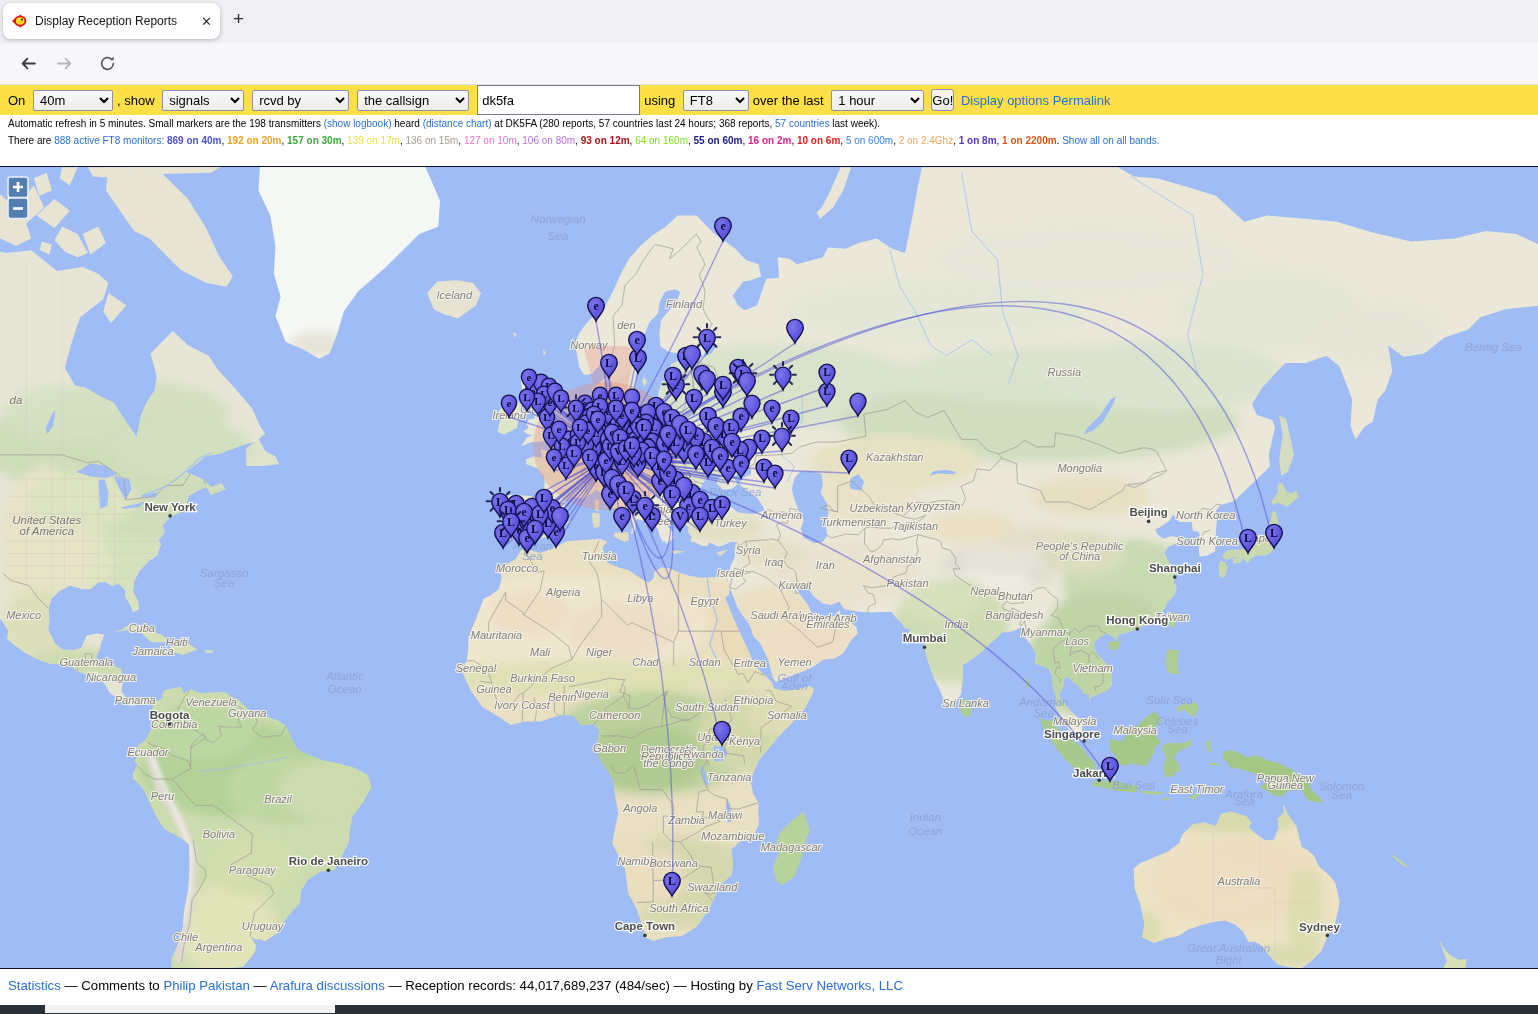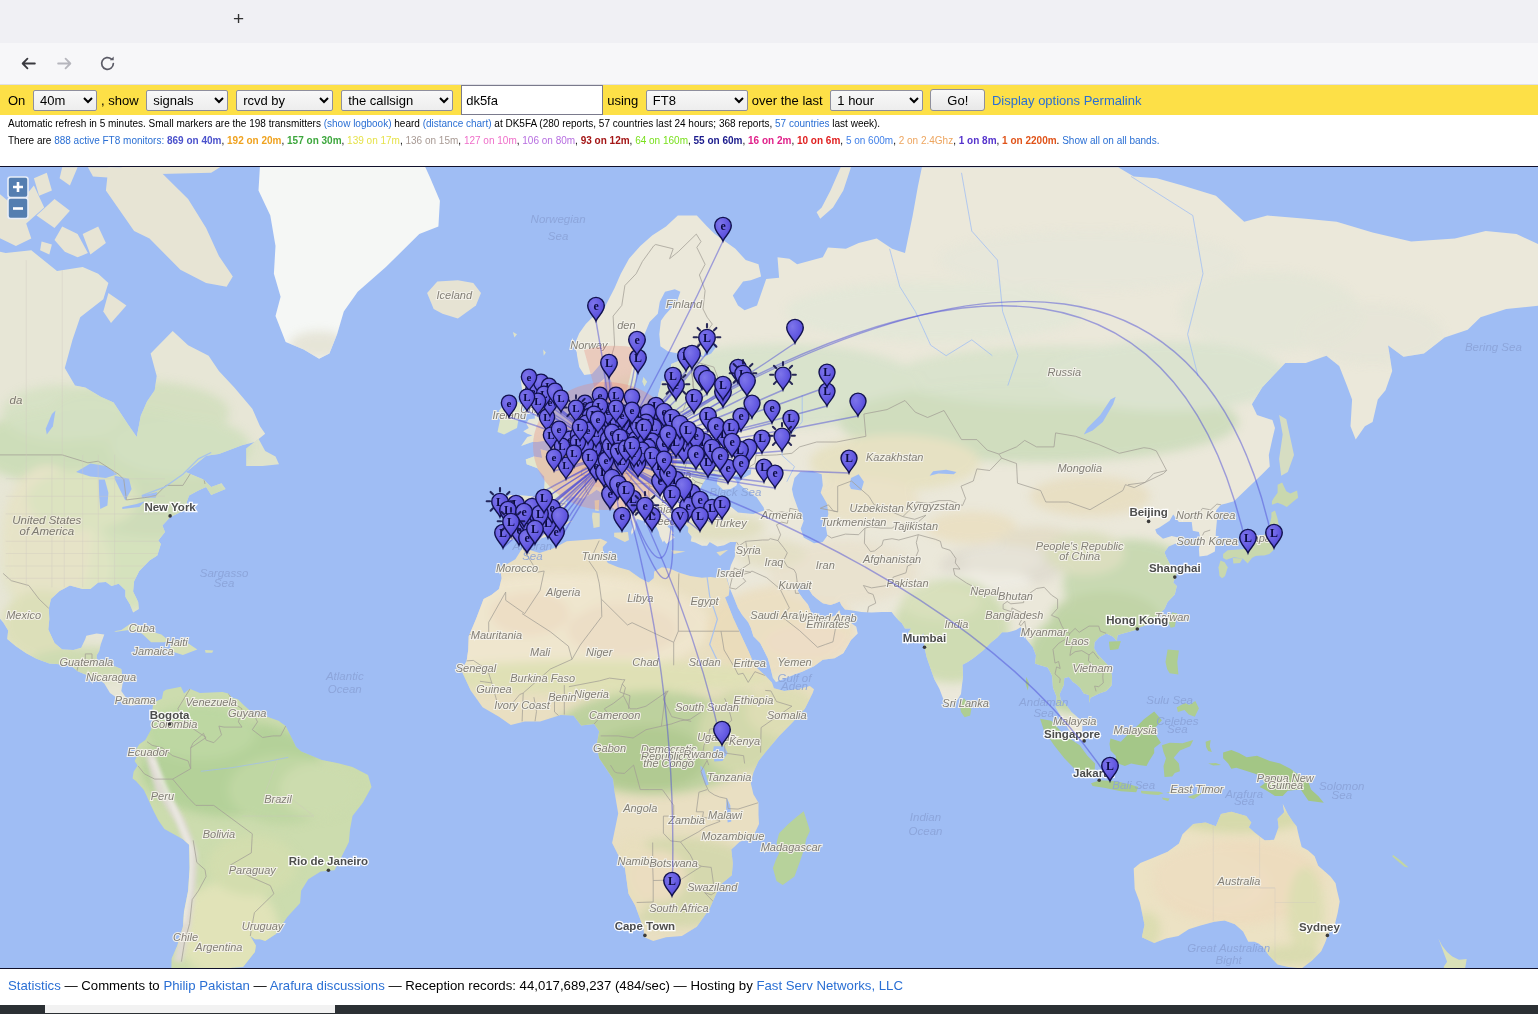--- a/index.html
+++ b/index.html
@@ -8,31 +8,43 @@
 .tab .title{font-size:12px;color:#15141a;margin-left:8px;flex:1;white-space:nowrap;overflow:hidden}
 .tab .close{color:#333;font-size:13px;margin-left:4px}
 .newtab{position:absolute;left:233px;top:8px;font-size:19px;color:#333;font-weight:400}
 .navbar{height:42px;background:#f7f7f9;border-bottom:1px solid #e0e0e6;display:flex;align-items:center;padding:0 8px 0 10px}
 .nav-ic{width:30px;height:28px;display:flex;align-items:center;justify-content:center;margin:0 3px}
 .urlbar{flex:1;height:31px;background:#ededf0;border-radius:4px;margin-left:104px;display:flex;align-items:center;padding:0 10px;margin-right:8px}
 .urltext{font-size:14px;color:#5b5b66;margin-left:10px}
 .urltext b{color:#1c1b22;font-weight:400}
 .controls{height:30px;display:flex;align-items:center;font-size:13px;color:#000;padding-left:8px;background:#fde047}
 select{font-family:"Liberation Sans",sans-serif;font-size:13px;height:21px;background:#f6f6f6 linear-gradient(#f8f8f8,#ededed);border:1px solid #8f8f9d;border-radius:2px;margin:0 4px;padding:0 2px;color:#000}
-.inp{width:142px;height:21px;border:1px solid #7a7a8c;font-size:13px;padding:14px 4px;margin:0 4px;font-family:"Liberation Sans",sans-serif}
-.gobtn{font-size:13px;height:22px;background:linear-gradient(#f8f8f8,#e8e8e8);border:1px solid #8f8f9d;border-radius:3px;padding:1px 16px;margin:0 3px;font-family:"Liberation Sans",sans-serif}
+.inp{width:163px;height:21px;border:1px solid #7a7a8c;font-size:13px;padding:14px 4px;margin:0 4px;font-family:"Liberation Sans",sans-serif}
+.gobtn{font-size:13px;height:22px;background:linear-gradient(#f8f8f8,#e8e8e8);border:1px solid #8f8f9d;border-radius:3px;padding:1px 0;margin:0 3px;font-family:"Liberation Sans",sans-serif}
 a{color:#2a6fd4;text-decoration:none}
 .tline{font-size:10px;color:#000;padding-left:8px;height:17px;line-height:17px;white-space:nowrap}
 .map{position:absolute;left:0;top:166px;width:1538px;height:803px;border-top:1.5px solid #10102a;border-bottom:1.5px solid #10102a;overflow:hidden}
 .footer{position:absolute;left:0;top:971px;width:1538px;height:37px;background:#fff;font-size:13.2px;padding:7px 0 0 8px;color:#000}
 .hscroll{position:absolute;left:0;top:1005px;width:1538px;height:9px;background:#2b3034}
 .hthumb{position:absolute;left:45px;top:1005px;width:290px;height:8px;background:#f2f2f2}
 </style></head>
 <body>
 <div class="tabstrip">
+ <div class="tab">
+  <svg width="16" height="16" viewBox="0 0 16 16">
+        <path d="M1,8 L5,4.5 L5,11.5 Z" fill="#dd1111"></path>
+        <ellipse cx="9.2" cy="8" rx="5.2" ry="4.6" fill="#f8d820" stroke="#dd1111" stroke-width="1.7"></ellipse>
+        <circle cx="11" cy="6.6" r="1" fill="#222"></circle>
+        <path d="M8,2.5 L10,1.5 L10.5,3.5 Z" fill="#dd1111"></path>
+        <path d="M8,13.5 L10,14.5 L10.5,12.5 Z" fill="#dd1111"></path>
+        <path d="M14.2,7 L15.2,8 L14.2,9 Z" fill="#dd1111"></path>
+      </svg>
+  <span class="title">Display Reception Reports</span>
+  <span class="close">✕</span>
+ </div>
  <span class="newtab">+</span>
 </div>
 <div class="navbar">
  <div class="nav-ic">
       <svg width="17" height="17" viewBox="0 0 16 16">
         <path d="M14,8H3M7,3.5L2.5,8L7,12.5" stroke="#39393f" stroke-width="1.7" fill="none" stroke-linecap="round" stroke-linejoin="round"></path>
       </svg>
     </div>
  <div class="nav-ic">
       <svg width="17" height="17" viewBox="0 0 16 16">
@@ -40,25 +52,25 @@
       </svg>
     </div>
  <div class="nav-ic" style="margin-left:10px">
       <svg width="17" height="17" viewBox="0 0 16 16">
         <path d="M13.5,8a5.5,5.5 0 1 1 -1.8,-4.1" stroke="#5b5b66" stroke-width="1.6" fill="none" stroke-linecap="round"></path>
         <path d="M13.8,1.5 L13.8,5 L10.3,5 Z" fill="#5b5b66"></path>
       </svg>
     </div>
 </div>
 <div class="controls">
- On&nbsp;<select style="width:64px"><option>40m</option></select>, show&nbsp;<select style="width:82px"><option>signals</option></select>
+ On&nbsp;<select style="width:80px"><option>40m</option></select>, show&nbsp;<select style="width:82px"><option>signals</option></select>
  <select style="width:97px"><option>rcvd by</option></select>
  <select style="width:112px"><option>the callsign</option></select>
  <input class="inp" value="dk5fa" style="">
- using&nbsp;<select style="width:102px"><option>FT8</option></select>
+ using&nbsp;<select style="width:66px"><option>FT8</option></select>
  over the last&nbsp;<select style="width:93px"><option>1 hour</option></select>
  <button class="gobtn">Go!</button>
  &nbsp;<a>Display options</a>&nbsp;<a>Permalink</a>
 </div>
 <div class="tline">Automatic refresh in 5 minutes. Small markers are the 198 transmitters <a>(show logbook)</a> heard <a>(distance chart)</a> at DK5FA (280 reports, 57 countries last 24 hours; 368 reports, <a>57 countries</a> last week).</div>
 <div class="tline">There are <a>888 active FT8 monitors:</a> <b style="color:#4b52cc">869 on 40m</b>, <b style="color:#efa21f">192 on 20m</b>, <b style="color:#3da73d">157 on 30m</b>, <span style="color:#e6e24a">139 on 17m</span>, <span style="color:#a89a94">136 on 15m</span>, <span style="color:#ef6ec9">127 on 10m</span>, <span style="color:#b76ee0">106 on 80m</span>, <b style="color:#a31515">93 on 12m</b>, <span style="color:#7ae01e">64 on 160m</span>, <b style="color:#1a1a8c">55 on 60m</b>, <b style="color:#e0218a">16 on 2m</b>, <b style="color:#e02020">10 on 6m</b>, <span style="color:#3f7fe8">5 on 600m</span>, <span style="color:#eda55f">2 on 2.4Ghz</span>, <b style="color:#5533cc">1 on 8m</b>, <b style="color:#e0541a">1 on 2200m</b>. <a>Show all on all bands.</a></div>
 <div class="map">
 <svg width="1538" height="803" viewBox="0 166 1538 803" style="position:absolute;top:0;left:0">
 <defs>
 <filter id="soft" x="-30%" y="-30%" width="160%" height="160%">

